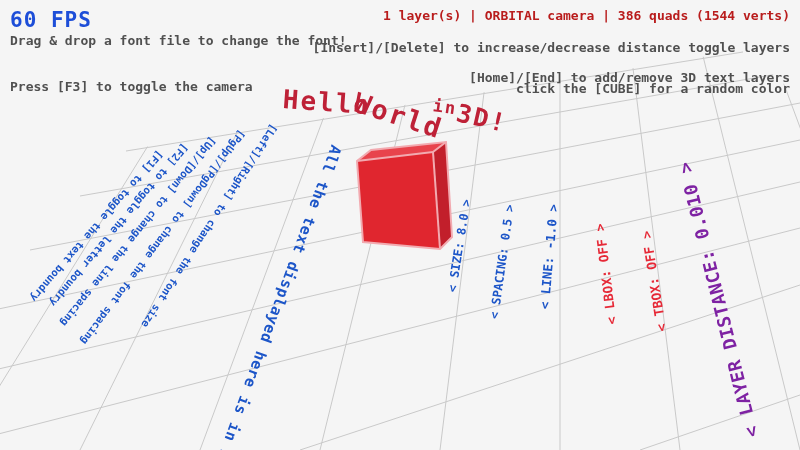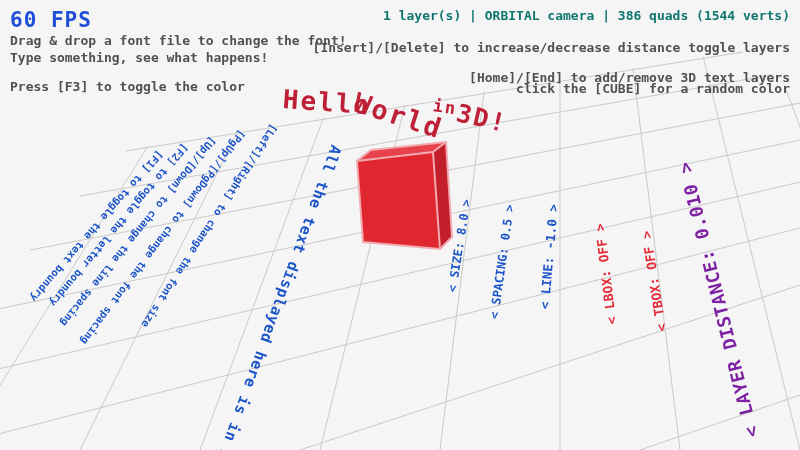--- a/index.html
+++ b/index.html
@@ -4,21 +4,21 @@
 <style>
   html,body{margin:0;padding:0;}
   .app{
     position:relative; width:800px; height:450px; overflow:hidden;
     background:#f5f5f5;
     font-family:"DejaVu Sans Mono", monospace;
   }
   .hud{position:absolute; white-space:nowrap; color:#505050; font-size:13px; font-weight:bold;}
   .fps{left:10px; top:8px; font-size:21px; font-weight:bold; color:#1d4ed8; letter-spacing:1px;}
   .r{right:10px; text-align:right;}
-  .green{color:#0f766e;}
+  .green{color:#b91c1c;}
   
   .gt{
     position:absolute; white-space:nowrap; font-weight:bold;
     transform-origin:0 50%; color:#1c55c8; line-height:1;
   }
   .c-blue{color:#1c55c8;}
   .c-red{color:#e62937;}
   .c-purple{color:#7e22a3;}
   .wave{position:absolute; white-space:nowrap; font-weight:bold; color:#be2137;
         transform-origin:0 50%; letter-spacing:2px; line-height:1;}
@@ -88,21 +88,20 @@
     </g>
   </svg>
 
   <div class="wave" style="left:283px; top:86px; font-size:26px; transform:rotate(4deg);">Hello</div>
   <div class="wave" style="left:355px; top:88px; font-size:27px; transform:rotate(18deg);">World</div>
   <div class="wave" style="left:433px; top:97px; font-size:17px; transform:rotate(8deg);">in</div>
   <div class="wave" style="left:457px; top:100px; font-size:25px; transform:rotate(13deg);">3D!</div>
 
   <div class="hud fps">60 FPS</div>
   <div class="hud" style="left:10px; top:33px;">Drag &amp; drop a font file to change the font!</div>
-  <div class="hud" style="left:10px; top:50px;">Type something, see what happens!</div>
-  <div class="hud" style="left:10px; top:79px;">Press [F3] to toggle the color</div>
+  <div class="hud" style="left:10px; top:79px;">Press [F3] to toggle the camera</div>
 
   <div class="hud r green" style="top:8px;">1 layer(s) | ORBITAL camera |  386 quads (1544 verts)</div>
   <div class="hud r" style="top:25px;margin-top:45px;">[Home]/[End] to add/remove 3D text layers</div>
   <div class="hud r" style="top:40px;">[Insert]/[Delete] to increase/decrease distance toggle layers</div>
   <div class="hud r" style="top:45px;margin-top:36px;">click the [CUBE] for a random color</div>
 
 </div>
 
 </body></html>

